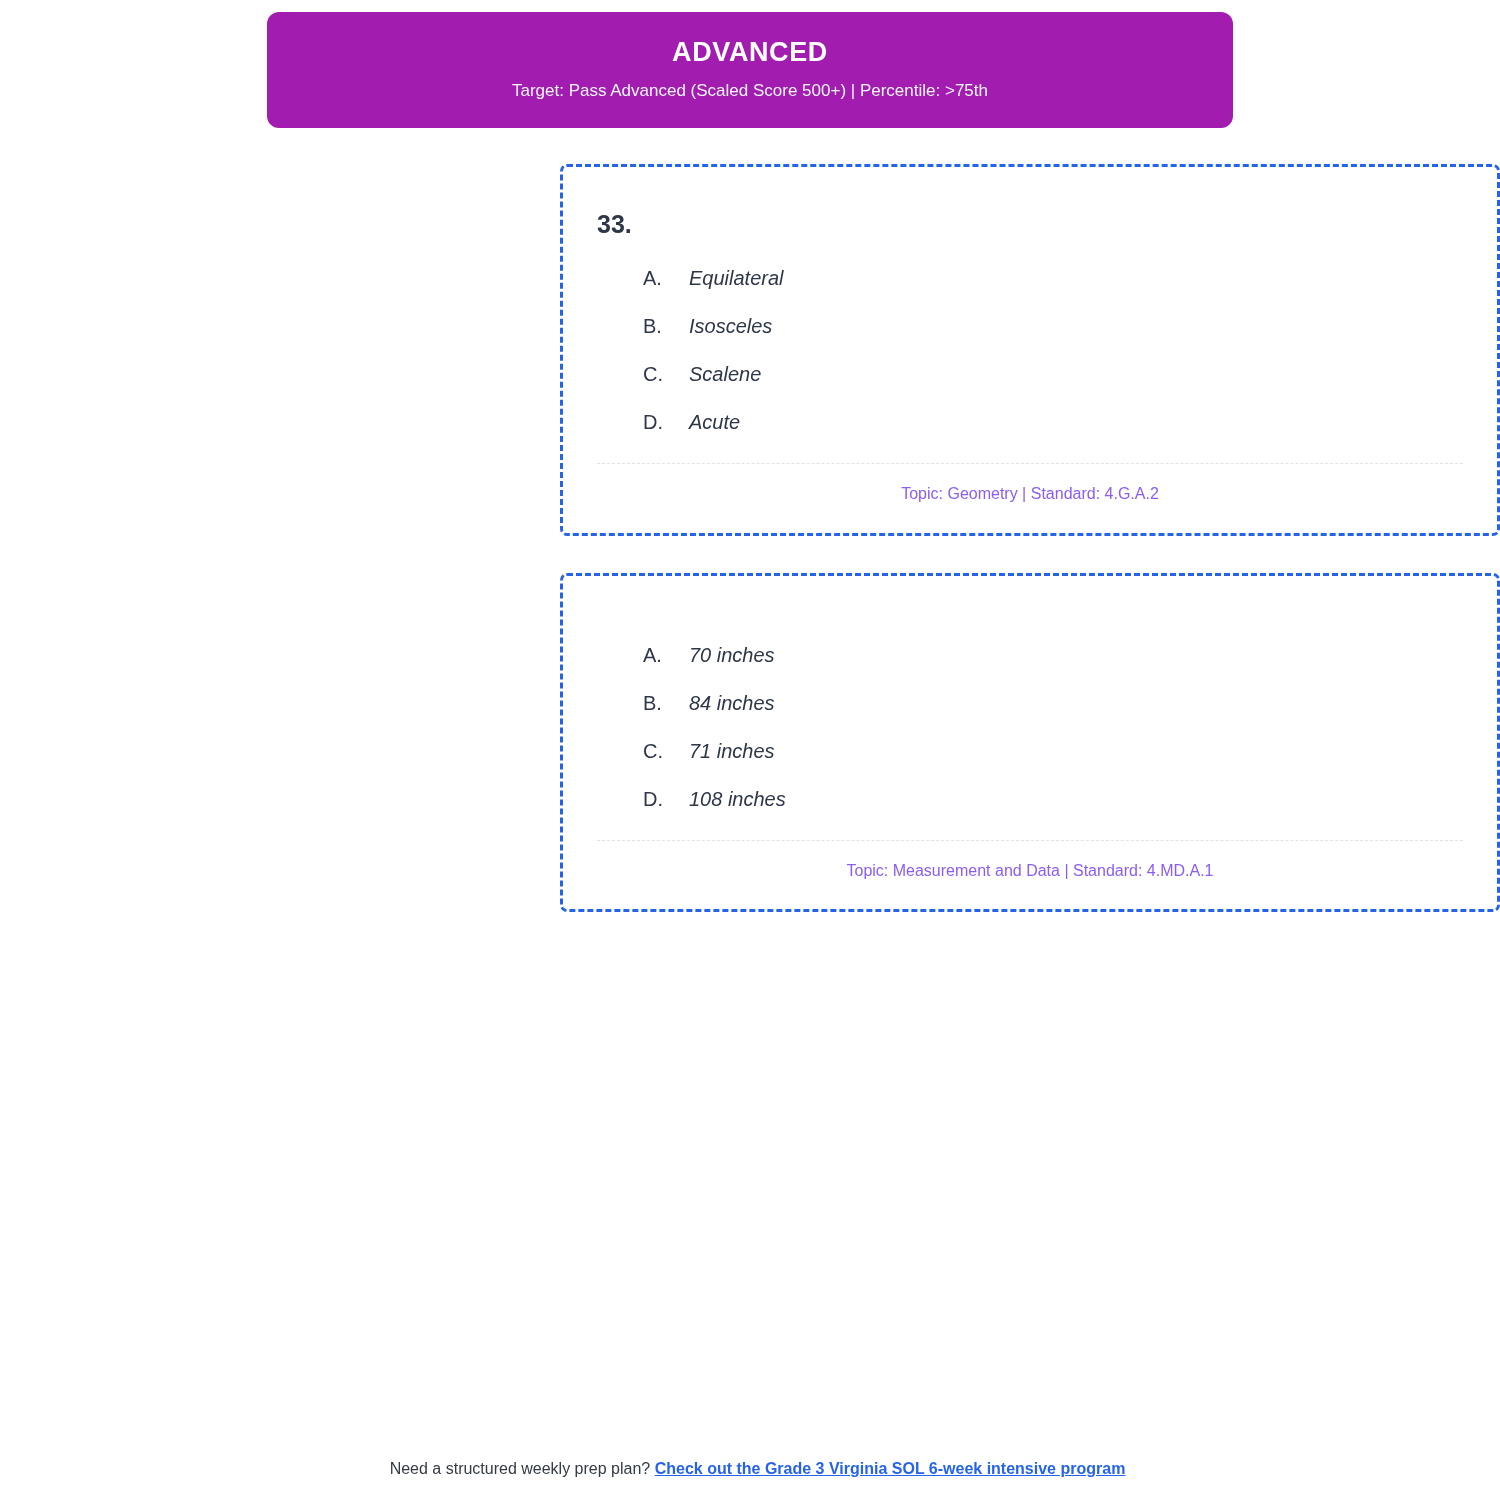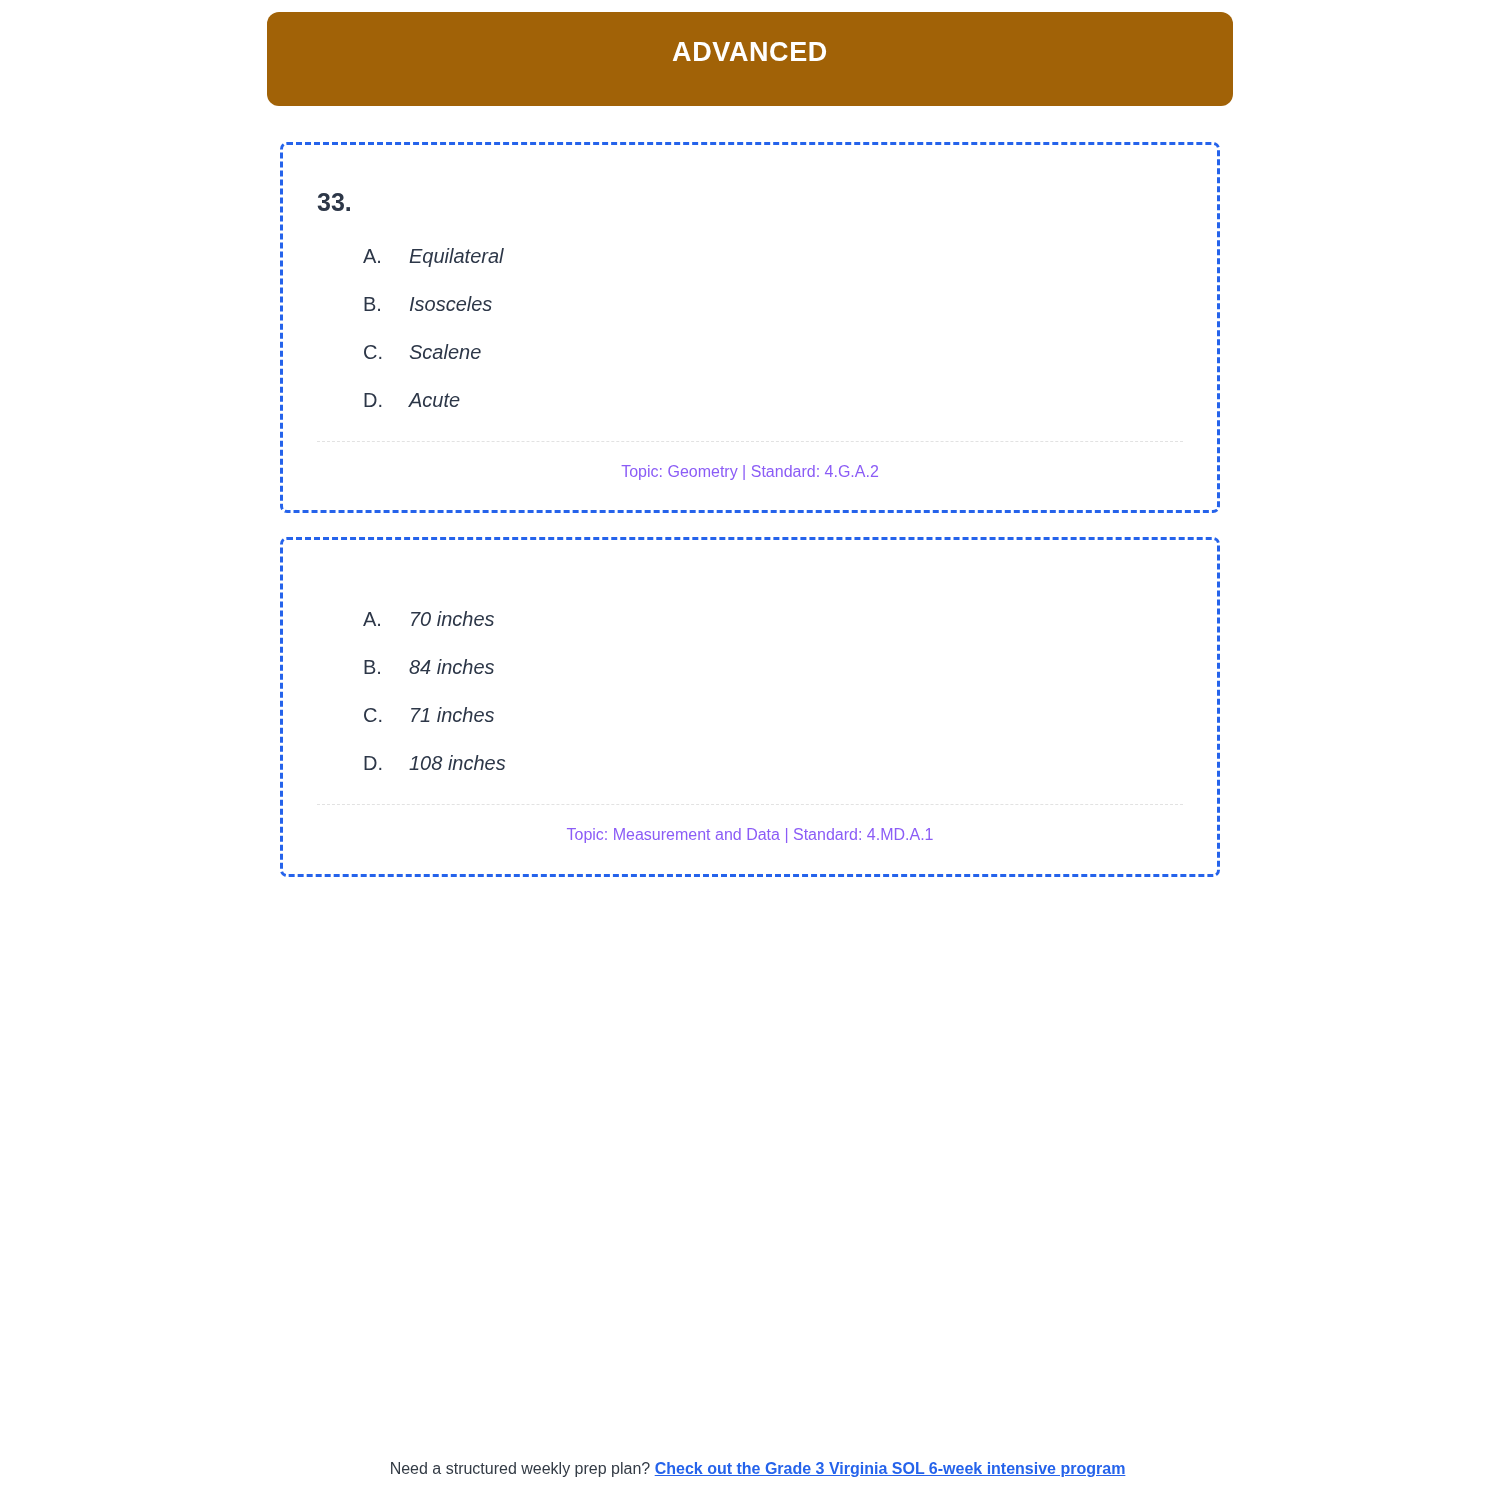--- a/index.html
+++ b/index.html
@@ -27,21 +27,21 @@
   }
 
   
   .banner-wrap {
     padding: 12px 0 0 0;
     display: flex;
     justify-content: center;
   }
   .banner {
     width: 966px;
-    background: #a16207;
+    background: #a21caf;
     border-radius: 12px;
     padding: 24px 30px 26px 30px;
     text-align: center;
     color: #ffffff;
   }
   .banner-title {
     font-size: 27px;
     font-weight: bold;
     letter-spacing: 0.6px;
     line-height: 1.2;
@@ -53,22 +53,22 @@
     line-height: 1.3;
     margin: 0;
     color: #f2f6ff;
   }
 
   
   .questions {
     margin-top: 36px;
     display: flex;
     flex-direction: column;
-    align-items: center;
-    gap: 24px;
+    align-items: flex-end;
+    gap: 37px;
   }
   .qcard {
     width: 940px;
     border: 3px dashed #2563eb;
     border-radius: 7px;
     background: #ffffff;
     padding: 42px 34px 22px 34px;
   }
   .qhead {
     display: flex;
@@ -146,20 +146,21 @@
   }
 </style>
 </head>
 <body>
 
 <div class="page">
 
   <div class="banner-wrap">
     <div class="banner">
       <div class="banner-title">ADVANCED</div>
+      <div class="banner-sub">Target: Pass Advanced (Scaled Score 500+)  |  Percentile: &gt;75th</div>
     </div>
   </div>
 
   <div class="questions">
 
     <div class="qcard">
       <div class="qhead">
         <span class="qnum">33.</span>
       </div>
       <ul class="options">

